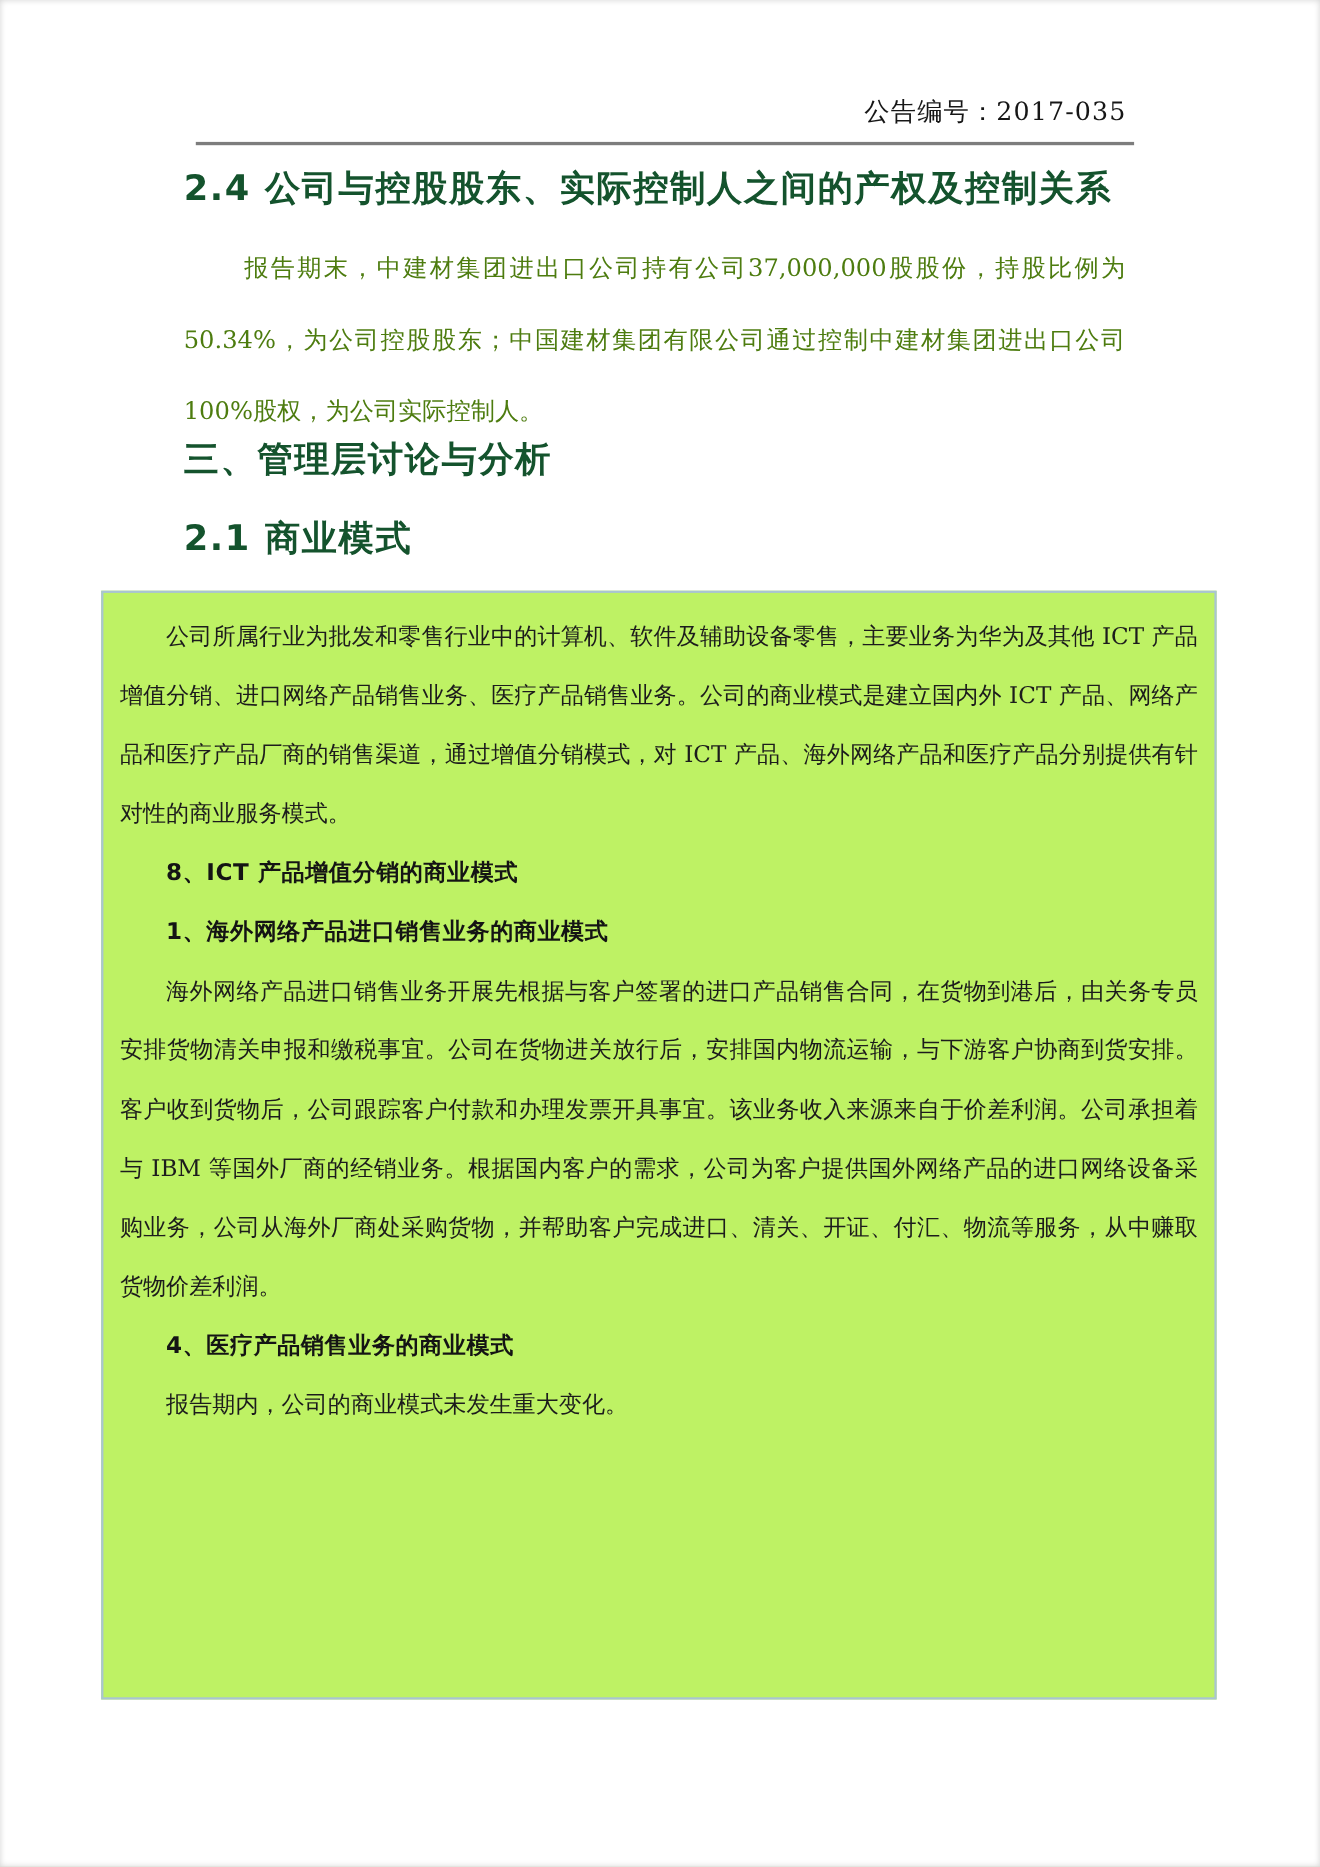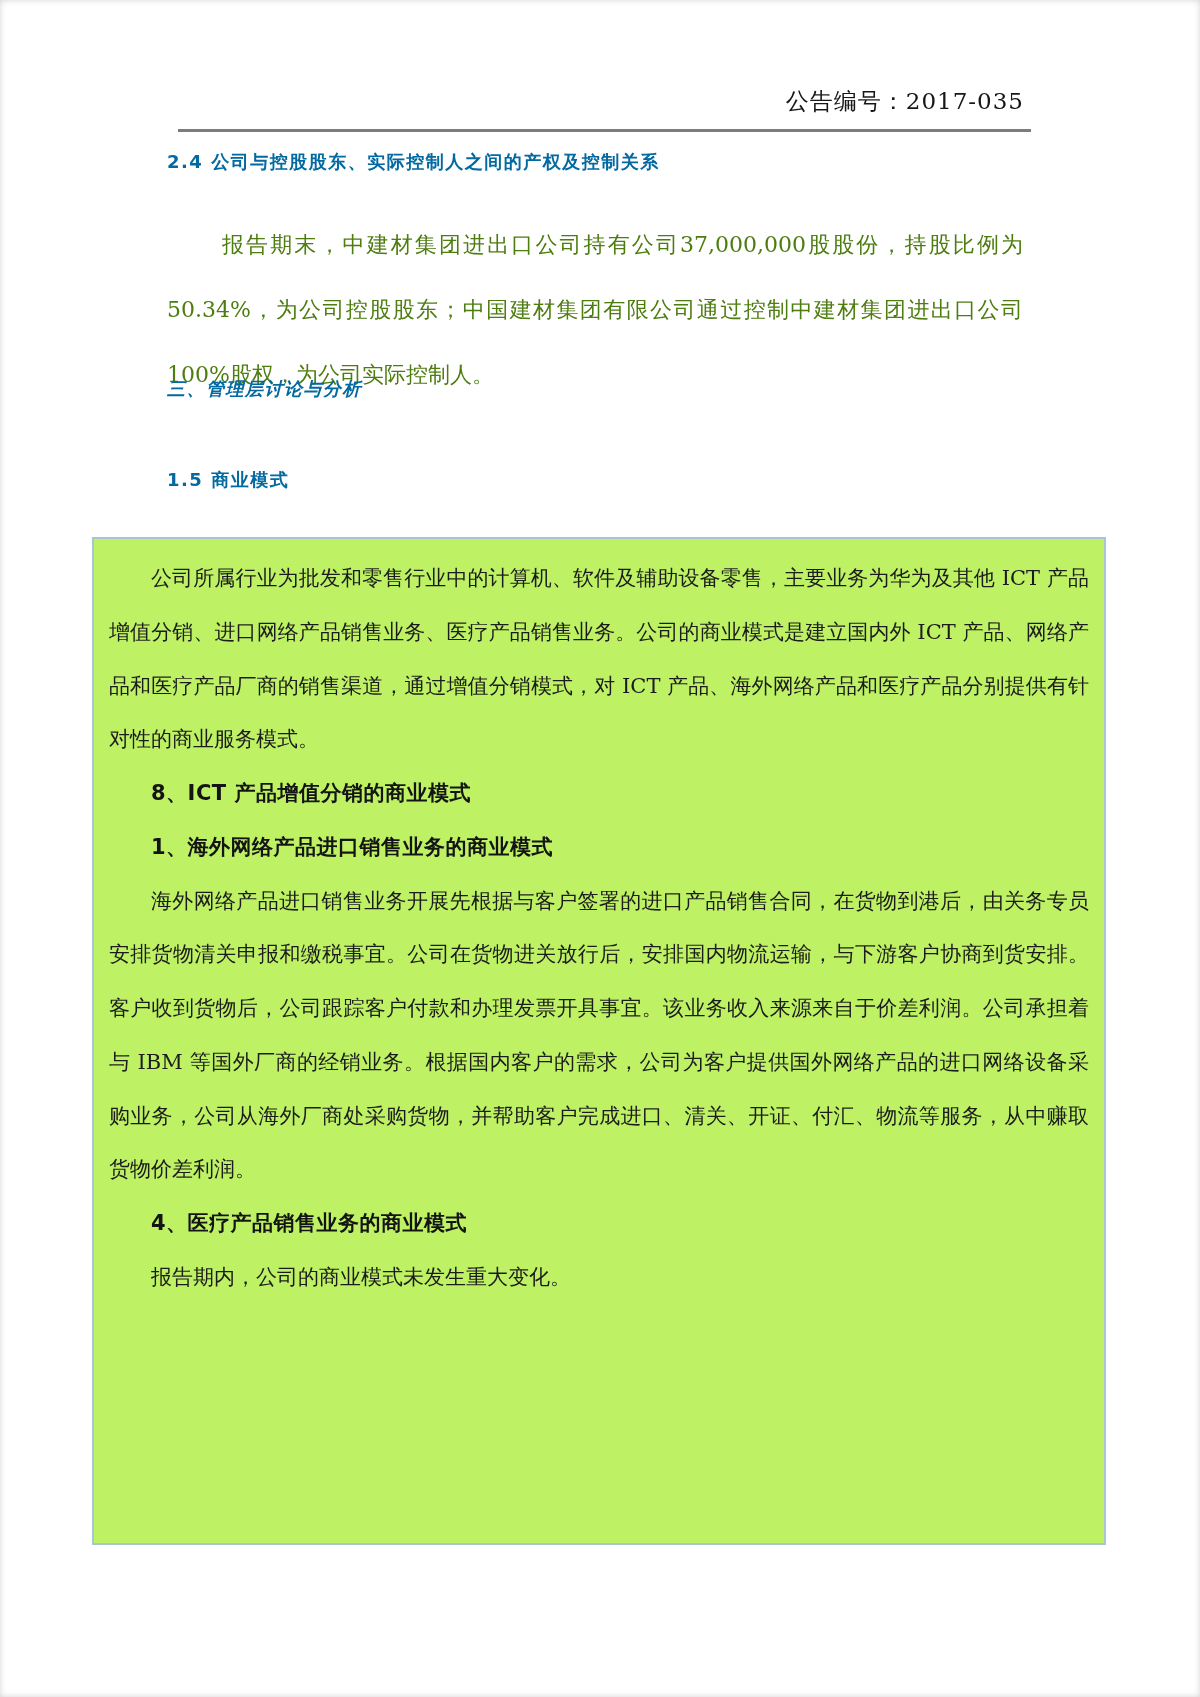--- a/index.html
+++ b/index.html
@@ -18,26 +18,26 @@
     position:absolute; top:86px; right:176px;
     font-size:23px; letter-spacing:1px;
     color:#161616;
   }
   .header-rule{
     position:absolute; top:129px; left:178px;
     width:853px; height:3px; background:#7d7d7d;
   }
   .sec-title{
     position:absolute; left:167px;
-    font-size:18px; font-weight:bold; letter-spacing:1.5px;
-    color:#0369a1;
+    font-size:32px; font-weight:bold; letter-spacing:1.5px;
+    color:#14532d;
     font-family:"DejaVu Sans","Liberation Sans",sans-serif;
   }
   .title-24{ top:150px; }
-  .title-3 { top:377px;font-style:italic; }
+  .title-3 { top:396px; }
   .title-31{ top:468px; }
   .para-24{
     position:absolute; top:213px; left:167px; width:856px;
     font-size:22px; line-height:2.95; text-align:justify;
     text-indent:2.5em; color:#4d7c0f;
   }
   .model-box{
     position:absolute; top:537px; left:92px;
     width:1014px; height:1008px;
     border:2px solid #a9c4d3;
@@ -62,21 +62,21 @@
   <div class="doc-number">公告编号：2017-035</div>
 
   <div class="header-rule"></div>
 
   <h2 class="sec-title title-24">2.4 公司与控股股东、实际控制人之间的产权及控制关系</h2>
 
   <p class="para-24">报告期末，中建材集团进出口公司持有公司37,000,000股股份，持股比例为50.34%，为公司控股股东；中国建材集团有限公司通过控制中建材集团进出口公司100%股权，为公司实际控制人。</p>
 
   <h2 class="sec-title title-3">三、管理层讨论与分析</h2>
 
-  <h2 class="sec-title title-31">1.5 商业模式</h2>
+  <h2 class="sec-title title-31">2.1 商业模式</h2>
 
   <div class="model-box">
 
     <p>公司所属行业为批发和零售行业中的计算机、软件及辅助设备零售，主要业务为华为及其他 ICT 产品增值分销、进口网络产品销售业务、医疗产品销售业务。公司的商业模式是建立国内外 ICT 产品、网络产品和医疗产品厂商的销售渠道，通过增值分销模式，对 ICT 产品、海外网络产品和医疗产品分别提供有针对性的商业服务模式。</p>
 
     <div class="sub-heading">8、ICT 产品增值分销的商业模式</div>
 
     <div class="sub-heading">1、海外网络产品进口销售业务的商业模式</div>
     <p>海外网络产品进口销售业务开展先根据与客户签署的进口产品销售合同，在货物到港后，由关务专员安排货物清关申报和缴税事宜。公司在货物进关放行后，安排国内物流运输，与下游客户协商到货安排。客户收到货物后，公司跟踪客户付款和办理发票开具事宜。该业务收入来源来自于价差利润。公司承担着与 IBM 等国外厂商的经销业务。根据国内客户的需求，公司为客户提供国外网络产品的进口网络设备采购业务，公司从海外厂商处采购货物，并帮助客户完成进口、清关、开证、付汇、物流等服务，从中赚取货物价差利润。</p>
 

